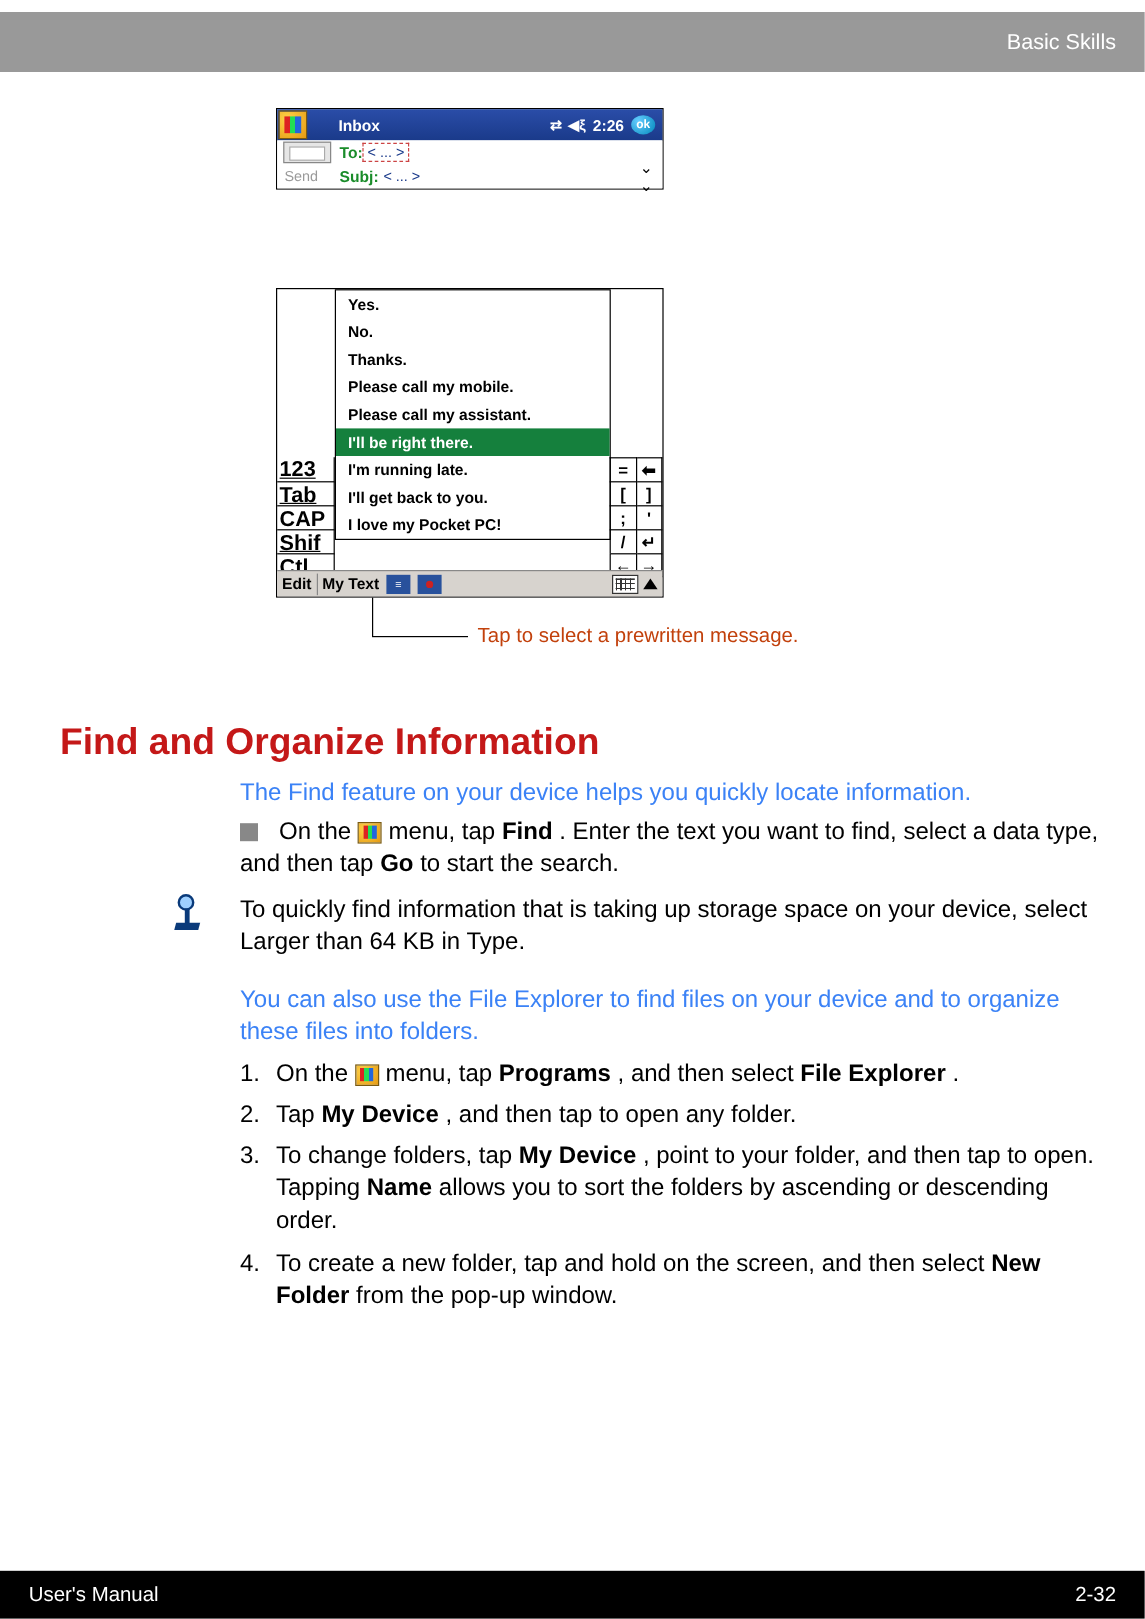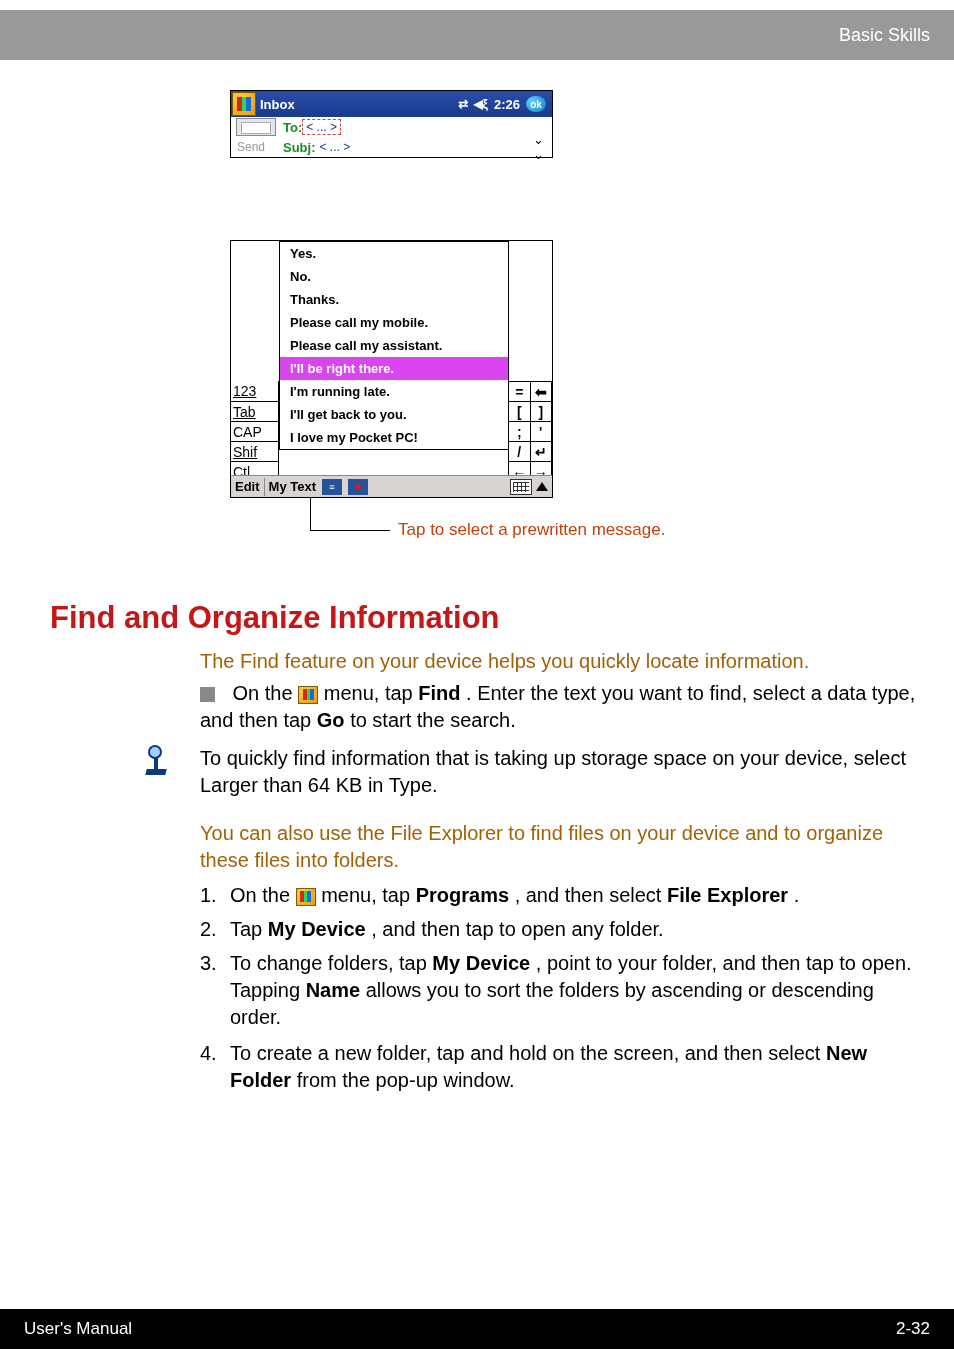--- a/index.html
+++ b/index.html
@@ -33,20 +33,21 @@
     font-family: Tahoma, Arial, sans-serif;
     font-size: 13px;
   }
   .titlebar {
     height: 26px;
     background: linear-gradient(to bottom, #2a4da8, #1a3a8a);
     color: #fff;
     display: flex;
     align-items: center;
     font-weight: bold;
+    gap: 22px;
   }
   .start-icon {
     width: 24px; height: 24px; margin: 1px 4px 1px 1px;
     background: radial-gradient(circle at 30% 30%, #ffd24a, #e59a12);
     border: 1px solid #7a5a10;
     display:flex; align-items:center; justify-content:center;
   }
   .flag {
     width:14px; height:14px;
     background:
@@ -95,25 +96,25 @@
     background: #fff;
     font-family: Tahoma, Arial, sans-serif;
     font-size: 13px;
   }
   .popup {
     position:absolute; left:48px; top:0px; width:230px;
     background:#fff; border:1px solid #000;
     font-weight:bold;
   }
   .popup .item { padding:4px 10px; }
-  .popup .sel { background:#d946ef; color:#fff; }
+  .popup .sel { background:#15803d; color:#fff; }
 
   .kb-left {
     position:absolute; left:0; top:140px; width:48px;
-    font-size:14px; font-weight:normal; line-height:20px; text-align:left;
+    font-size:18px; font-weight:bold; line-height:20px; text-align:left;
   }
   .kb-left div{ border-top:1px solid #000; border-right:1px solid #000; padding-left:2px; height:20px;}
   .kb-left div:first-child{border-top:none;}
   .kb-left .u{ text-decoration:underline; }
 
   .kb-right {
     position:absolute; right:0; top:140px; width:44px;
     font-size:14px; text-align:center;
   }
   .kb-right .rrow{
@@ -161,21 +162,21 @@
   }
 
   
   .section-title{
     position:absolute; left:50px;
     font-family: Arial, sans-serif;
     font-weight:900; color:#c41818; font-size:31px;
   }
   .body-text{
     position:absolute; left:200px; right:30px;
-    font-size:20px; line-height:1.35; color:#a16207;
+    font-size:20px; line-height:1.35; color:#3b82f6;
   }
   .bullet-row{
     position:absolute; left:200px; right:30px;
     font-size:20px; line-height:1.35;
   }
   .sq-bullet{
     display:inline-block; width:15px;height:15px;
     background:#888; vertical-align:middle; margin-right:12px;
   }
   .start-inline{

